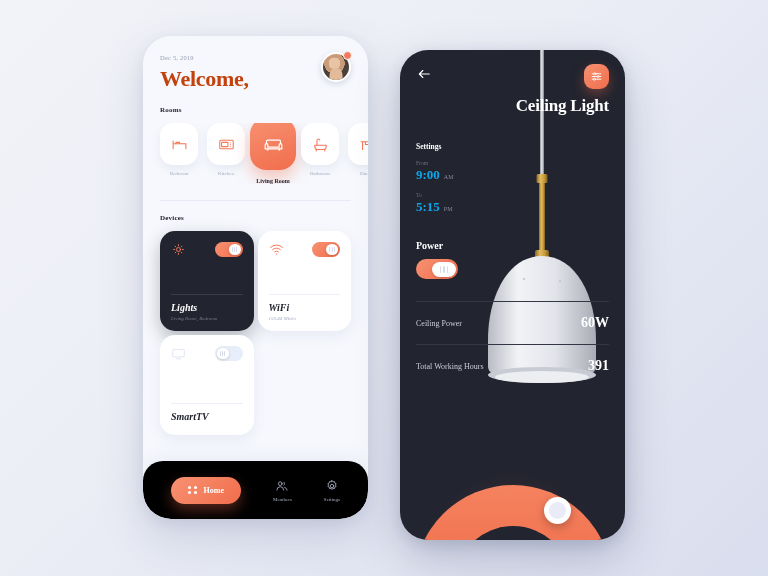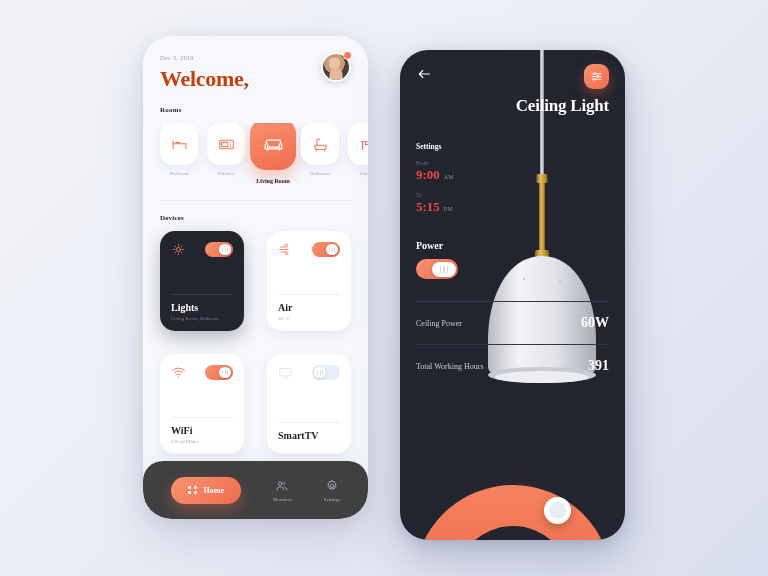--- a/index.html
+++ b/index.html
@@ -93,21 +93,21 @@
   }
   .room svg { width: 17px; height: 17px; }
   .room.active svg { width: 21px; height: 21px; }
 
   .divider-soft { height: 1px; background: #e7eaf4; margin: 16px 17px 0 17px; }
 
   .devices-label { margin: 13px 0 0 17px; }
 
   .devices-grid {
     margin: 9px 17px 0 17px;
-    display: grid; grid-template-columns: 1fr 1fr; gap: 23px;
+    display: grid; grid-template-columns: 1fr 1fr; gap: 4px; font-style: italic;
   }
   .device {
     height: 100px; border-radius: 15px; background: #ffffff;
     padding: 11px 11px 10px 11px;
     display: flex; flex-direction: column; justify-content: space-between;
     box-shadow: 0 5px 14px rgba(90,105,150,0.09);
   }
   .device.dark {
     background: #22242f;
     box-shadow: 0 7px 18px rgba(34,36,47,0.30);
@@ -136,21 +136,21 @@
     position: absolute; top: 2px; width: 12px; height: 11px; border-radius: 6px;
     background: #ffffff; box-shadow: 0 1px 3px rgba(0,0,0,0.16);
     display: flex; align-items: center; justify-content: center; gap: 1.2px;
   }
   .toggle.on .knob  { right: 2px; }
   .toggle.off .knob { left: 2px; }
   .knob i { display: block; width: 1px; height: 5px; border-radius: 1px; background: #d8dcea; }
 
   .bottom-nav {
     position: absolute; left: 0; right: 0; bottom: 0; height: 58px;
-    background: #404040; border-radius: 20px 20px 28px 28px;
+    background: #000000; border-radius: 20px 20px 28px 28px;
     display: flex; align-items: center; justify-content: space-around;
     padding: 0 12px;
     box-shadow: 0 -4px 18px rgba(90,105,150,0.08);
   }
   .nav-pill {
     display: flex; align-items: center; gap: 7px;
     background: linear-gradient(135deg, #f79272, #f16d4c);
     border-radius: 16px; padding: 9px 17px;
     box-shadow: 0 6px 14px rgba(241,109,76,0.35);
   }
@@ -190,21 +190,21 @@
   .r-body { padding: 0 16px; position: relative; z-index: 4; }
   .r-sub {
     font-family: "Liberation Serif", serif; font-weight: bold;
     font-size: 7.5px; color: #ffffff; margin-top: 26px;
   }
   .time-block { margin-top: 9px; }
   .time-lbl { font-size: 5.5px; color: #6b6f80; font-family: "Liberation Serif", serif; }
   .time-row { display: flex; align-items: baseline; gap: 4px; margin-top: 1px; }
   .time-val {
     font-family: "Liberation Serif", serif; font-weight: bold;
-    font-size: 13px; color: #ef4444;
+    font-size: 13px; color: #0ea5e9;
   }
   .time-mer { font-size: 6px; color: #83879a; font-family: "Liberation Serif", serif; }
 
   .power-lbl {
     font-family: "Liberation Serif", serif; font-weight: bold;
     font-size: 10px; color: #ffffff; margin-top: 25px;
   }
   .power-toggle { margin-top: 8px; width: 42px; height: 20px; border-radius: 11px; }
   .power-toggle .knob { top: 2.5px; width: 24px; height: 15px; border-radius: 8px; right: 2.5px; gap: 2px; }
   .power-toggle .knob i { width: 1.4px; height: 7px; background: #d8dcea; }
@@ -350,41 +350,20 @@
             </div>
         </div>
       </div>
       <div class="device-bottom">
         <div class="device-rule"></div>
         <div class="device-name">Lights</div>
         <div class="device-sub">Living Room, Bedroom</div>
       </div>
     </div>
 
-    <div class="device">
-      <div class="device-top">
-        <svg viewBox="0 0 24 24" fill="none" stroke="#f4785a" stroke-width="1.5" stroke-linecap="round">
-          <path d="M4 8h9a2.4 2.4 0 1 0-2.4-2.4"></path>
-            <path d="M3 12h13"></path>
-          <path d="M5 16h8.5a2.2 2.2 0 1 1-2.2 2.2"></path>
-        </svg>
-        <div class="toggle on">
-          <div class="knob">
-              <i></i>
-              <i></i>
-              <i></i>
-            </div>
-        </div>
-      </div>
-      <div class="device-bottom">
-        <div class="device-rule"></div>
-        <div class="device-name">Air</div>
-        <div class="device-sub">30° C</div>
-      </div>
-    </div>
 
     <div class="device">
       <div class="device-top">
         <svg viewBox="0 0 24 24" fill="none" stroke="#f4785a" stroke-width="1.6" stroke-linecap="round">
           <path d="M2.5 8.5a14 14 0 0 1 19 0"></path>
             <path d="M5.8 12.1a9.2 9.2 0 0 1 12.4 0"></path>
           <path d="M9 15.6a4.6 4.6 0 0 1 6 0"></path>
             <circle cx="12" cy="19" r="0.9" fill="#f4785a" stroke="none"></circle>
         </svg>
         <div class="toggle on">

